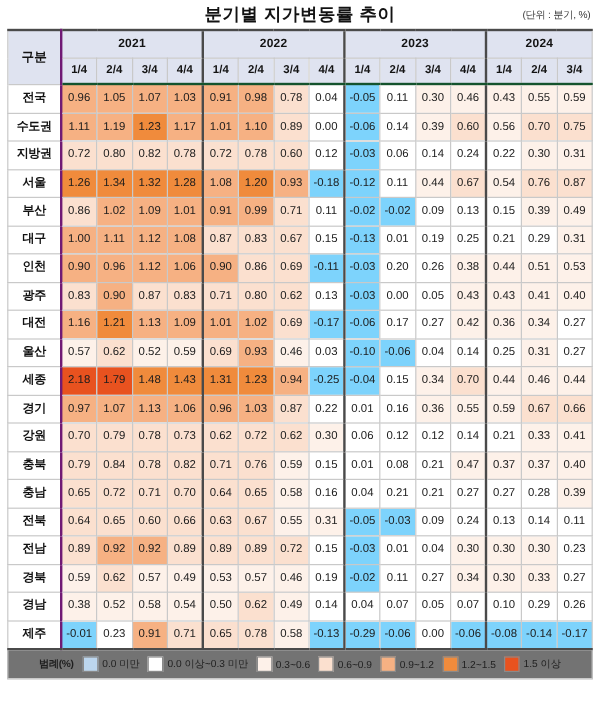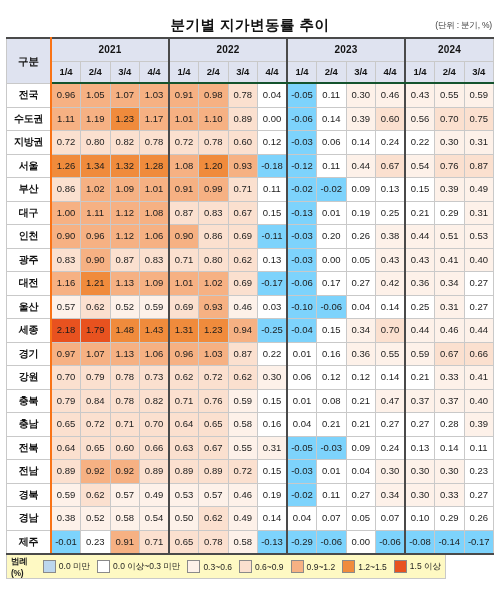--- a/index.html
+++ b/index.html
@@ -13,21 +13,21 @@
     height: 600px;
     font-family: "Liberation Sans", "DejaVu Sans", sans-serif;
     color: #1a1a1a;
     overflow: hidden;
   }
   #page {
     position: relative;
     width: 500px;
     height: 600px;
     box-sizing: border-box;
-    padding: 13px 6px;
+    padding: 0 6px;
   }
 
   
   .title-row {
     position: relative;
     height: 24px;
   }
   .page-title {
     position: absolute;
     left: 0;
@@ -85,21 +85,21 @@
   }
   thead th.qt {
     font-size: 9.5px;
   }
   thead tr.yrrow th { height: 22px; line-height: 22px; }
   thead tr.qtrow th { height: 20px; line-height: 20px; }
 
   
   .grid thead th.corner,
   .grid tbody td.rowlabel {
-    border-right: 2px solid #f97316;
+    border-right: 2px solid #701a75;
   }
   .grid .ygap {
     border-left: 2px solid #4a4a4a;
   }
   .grid thead tr.qtrow th {
     border-bottom: 2px solid #14532d;
   }
   .grid thead tr.yrrow th.corner {
     border-bottom: none;
   }
@@ -128,33 +128,34 @@
   .b-neg   { background: #7dd3fc; }
   .b-0     { background: #ffffff; }
   .b-03    { background: #fdf1e9; }
   .b-06    { background: #fbe0cf; }
   .b-09    { background: #f6b183; }
   .b-12    { background: #f08b3c; }
   .b-15    { background: #e8521f; }
 
   
   .legend {
-    width: 440px;
+    width: 488px;
     box-sizing: border-box;
     border: 1px solid #c9c9c9;
     border-top: none;
-    background: #fef9c3;
+    background: #737373;
     height: 24px;
     display: flex;
     align-items: center;
     justify-content: center;
     gap: 7px;
     font-size: 8.5px;
     color: #1f1f1f;
     padding: 0 4px;
+    text-align: center;
   }
   .legend-title {
     font-weight: bold;
     font-size: 8.5px;
     letter-spacing: -0.3px;
     margin-right: 1px;
   }
   .legend-item {
     display: flex;
     align-items: center;

